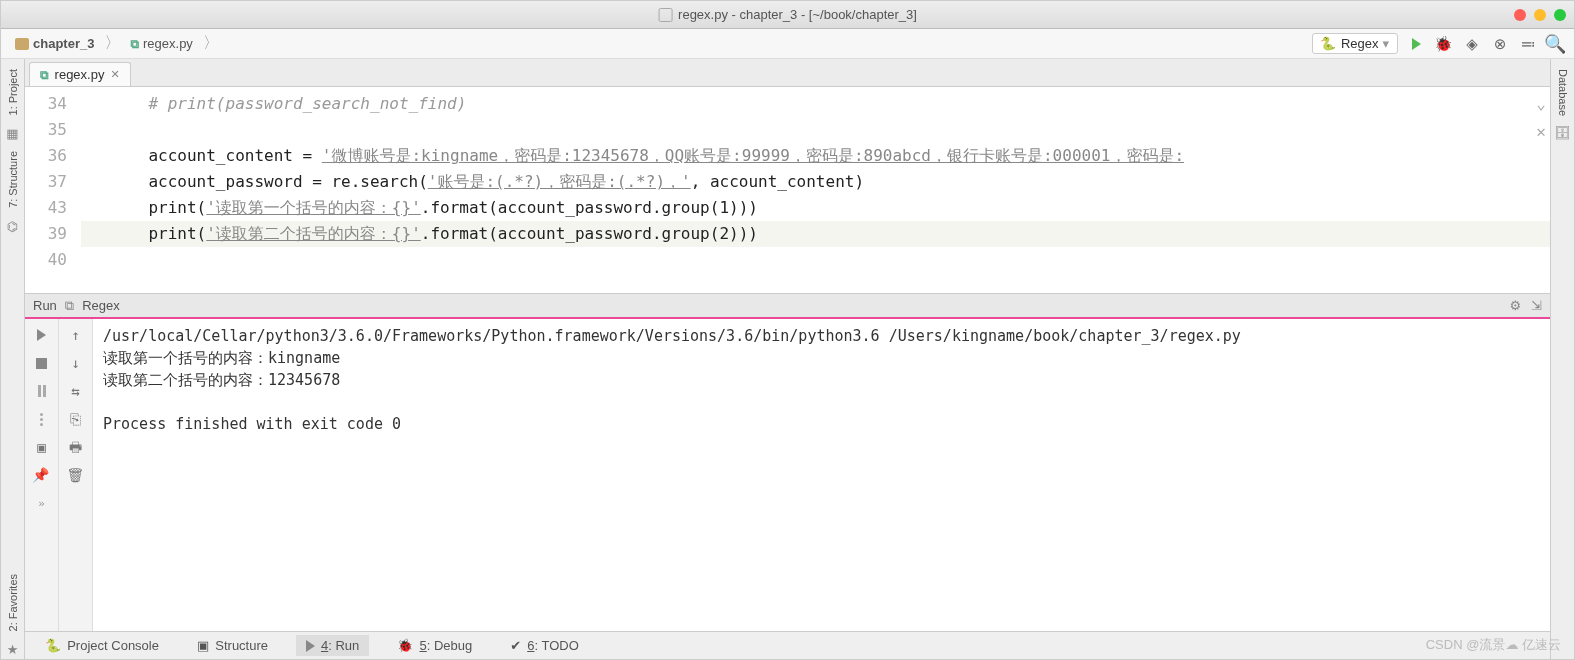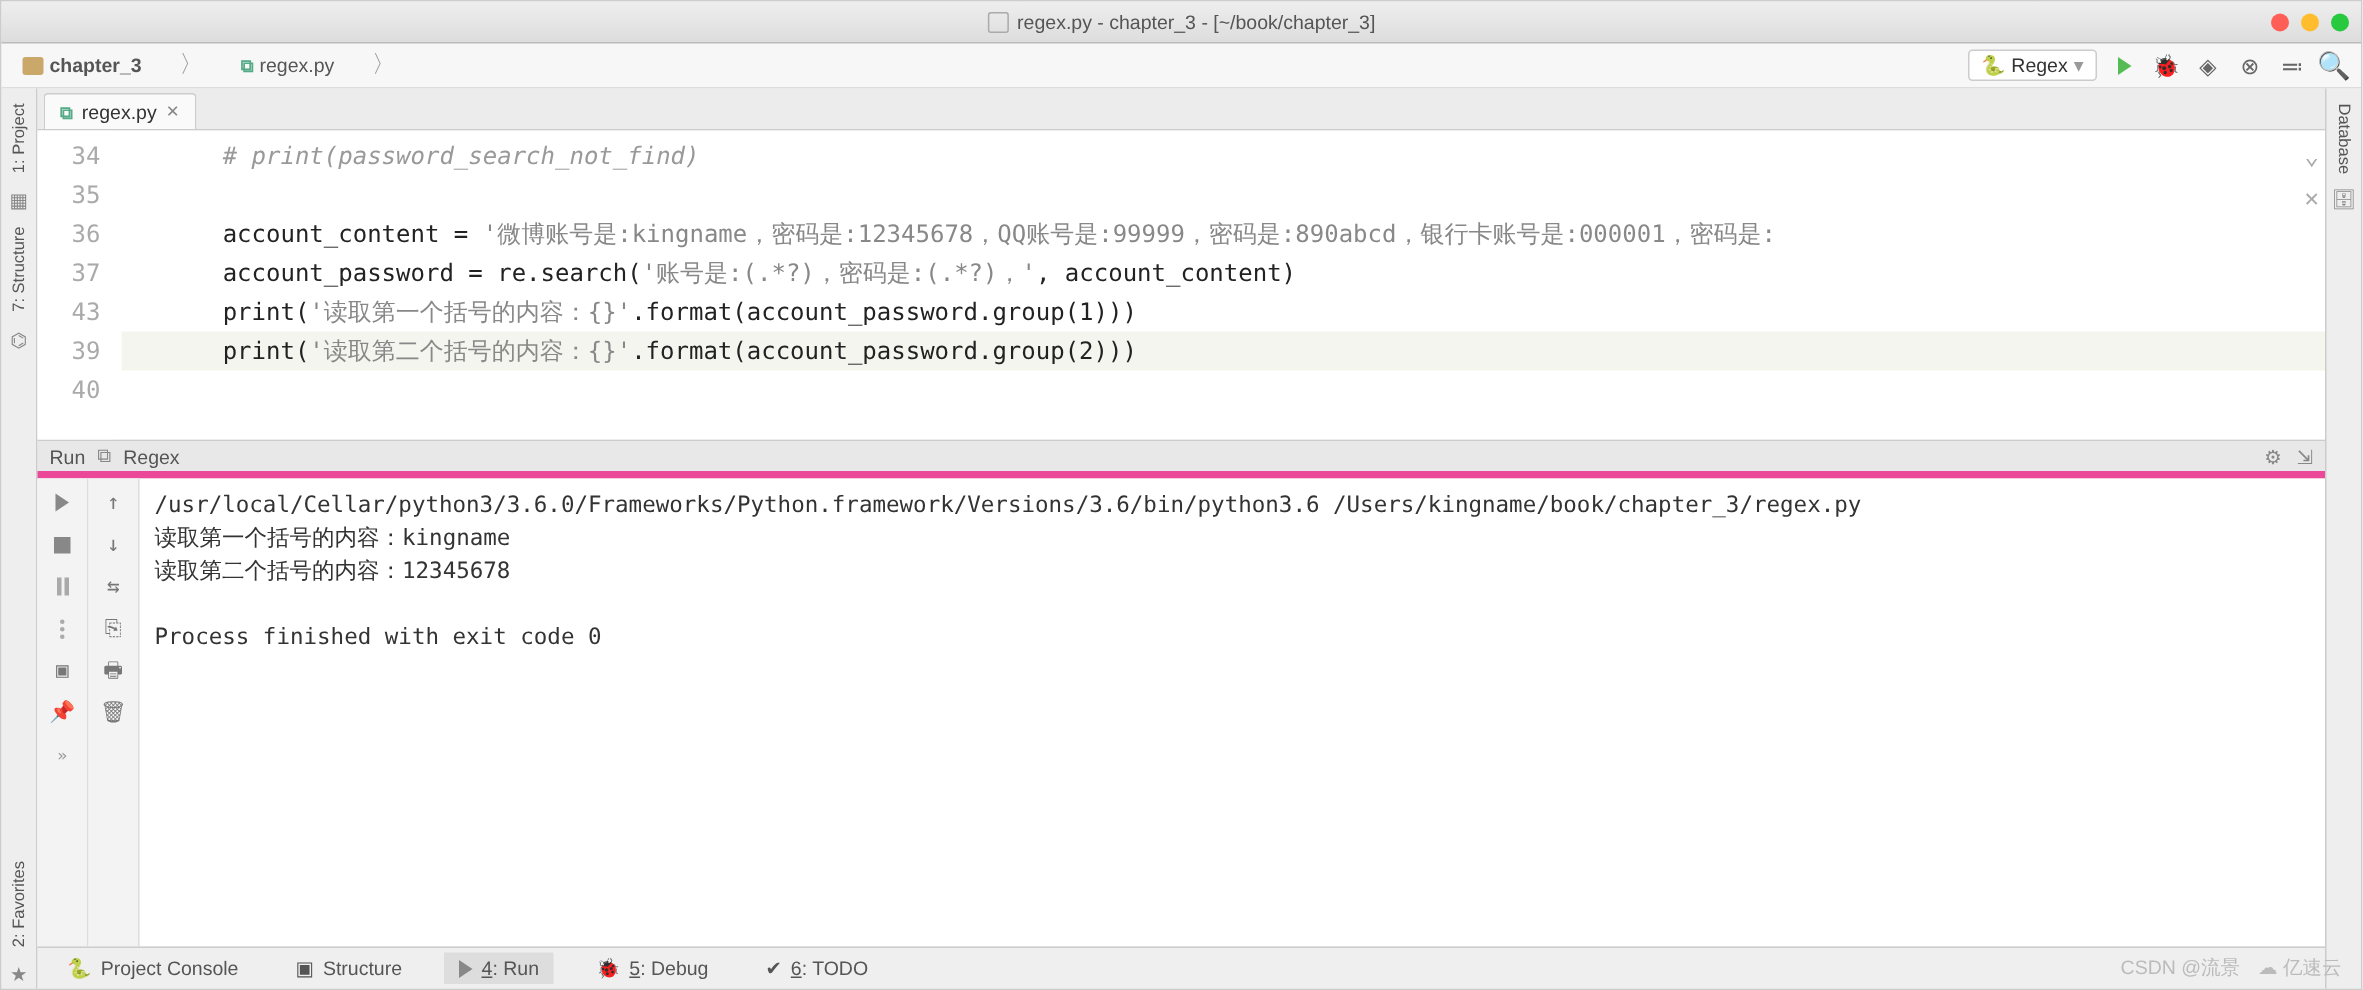--- a/index.html
+++ b/index.html
@@ -4,53 +4,53 @@
 <style>
 * { margin:0; padding:0; box-sizing:border-box; }
 body { font-family: Arial, sans-serif; font-size:13px; background:#f0f0f0; color:#333; width:1575px; height:660px; overflow:hidden; position:relative;}
 .window { display:flex; flex-direction:column; height:100%; border:1px solid #ccc; }
 .titlebar { height:28px; background:linear-gradient(#eee,#ddd); border-bottom:1px solid #bbb; display:flex; align-items:center; padding:0 8px; position:relative;justify-content:flex-end;}
 .traffic { display:flex; gap:8px; }
 .tl { width:12px; height:12px; border-radius:50%; }
 .red{background:#ff5f56;} .yellow{background:#ffbd2e;} .green{background:#27c93f;}
 .title-center{ position:absolute; left:50%; transform:translateX(-50%); color:#555; display:flex; align-items:center; gap:6px;}
 .file-ico{width:14px;height:14px;border:1px solid #aaa;border-radius:2px;}
-.nav-toolbar{ height:30px; background:#f7f7f7; border-bottom:1px solid #ddd; display:flex; align-items:center; padding:0 8px; gap:19px;justify-content:space-between;}
+.nav-toolbar{ height:30px; background:#f7f7f7; border-bottom:1px solid #ddd; display:flex; align-items:center; padding:0 8px; gap:4px;justify-content:space-between;}
 .crumb{ display:flex; align-items:center; gap:4px; color:#555; padding:2px 6px;}
 .crumb-sep{ color:#999; font-size:16px;}
 .tb-right{ margin-left:auto; display:flex; align-items:center; gap:8px;}
 .rc-btn{ background:#fff; border:1px solid #ccc; border-radius:3px; padding:2px 8px; display:flex; align-items:center; gap:4px;}
 .tb-icon{ width:20px; height:20px; display:flex; align-items:center; justify-content:center; color:#666; font-size:15px;}
 .body{ flex:1; display:flex; min-height:0; }
 .left-gutter{ width:24px; background:#eee; border-right:1px solid #ccc; display:flex; flex-direction:column; align-items:center; padding-top:4px; gap:2px;}
 .side-btn{ writing-mode:vertical-rl; transform:rotate(180deg); font-size:11px; color:#555; padding:6px 2px; cursor:pointer;}
 .side-ico{ width:16px; height:16px; display:flex; align-items:center; justify-content:center; margin:2px 0; color:#888;}
 .right-gutter{ width:24px; background:#eee; border-left:1px solid #ccc; display:flex; flex-direction:column; align-items:center; padding-top:4px;}
 .center{ flex:1; display:flex; flex-direction:column; min-width:0;}
 .tabrow{ height:28px; background:#ececec; border-bottom:1px solid #ccc; display:flex; align-items:flex-end; padding-left:4px;}
 .tab{ background:#fafafa; border:1px solid #ccc; border-bottom:none; padding:4px 10px; display:flex; align-items:center; gap:6px; border-radius:3px 3px 0 0;}
 .tab .x{ color:#888; font-size:11px;}
 .editor{ flex:0 0 auto; display:flex; background:#fff; font-family:Menlo,Consolas,monospace; font-size:16px; line-height:26px; position:relative; overflow:hidden; }
 .gutter{ width:50px; text-align:right; color:#aaa; padding:4px 8px 4px 0; user-select:none; background:#fff;}
 .code{ flex:1; padding:4px 0 20px 6px; white-space:pre; color:#222; overflow:hidden;}
 .cm{color:#999;font-style:italic;}
-.str{color:#888;}
+.str{color:#888;text-decoration:underline;}
 .hl-line{ background:#f5f5f0; display:inline-block; width:100%;}
 .ed-tools{ position:absolute; right:4px; top:4px; display:flex; flex-direction:column; gap:2px; color:#aaa;}
-.runbar{ height:26px; background:#e8e8e8; border-top:1px solid #ccc; border-bottom:5px solid #ec4899; display:flex; align-items:center; padding:0 8px; gap:8px; color:#555;}
+.runbar{ height:26px; background:#e8e8e8; border-top:1px solid #ccc; border-bottom:2px solid #ec4899; display:flex; align-items:center; padding:0 8px; gap:8px; color:#555;}
 .runbar .right{ margin-left:auto; display:flex; gap:10px; color:#888;}
 .console-wrap{ flex:1; display:flex; background:#fff; font-family:Menlo,Consolas,monospace; font-size:15px; line-height:22px; color:#333; min-height:0;}
 .run-left{ width:34px; background:#f3f3f3; border-right:1px solid #ddd; display:flex; flex-direction:column; align-items:center; padding:6px 0; gap:8px;}
 .run-left2{ width:34px; background:#f3f3f3; border-right:1px solid #ddd; display:flex; flex-direction:column; align-items:center; padding:6px 0; gap:8px;}
 .rl-ico{ width:20px;height:20px;display:flex;align-items:center;justify-content:center;color:#777;font-size:14px;}
 .console{ flex:1; padding:6px 10px; white-space:pre; overflow:hidden;}
 .bottom-tools{ height:28px; background:#efefef; border-top:1px solid #ccc; display:flex; align-items:center; padding:0 10px; gap:18px; color:#555;}
 .bottom-tools .it{ display:flex; align-items:center; gap:6px; padding:3px 10px;}
 .bottom-tools .sel{ background:#ddd; }
-.watermark{ position:absolute; right:14px; bottom:6px; color:#bbb; font-size:13px; display:flex; align-items:flex-start; gap:12px;}
+.watermark{ position:absolute; right:14px; bottom:6px; color:#bbb; font-size:13px; display:flex; align-items:flex-start; gap:0;}
 .folder-ico{ display:inline-block; width:14px;height:12px;background:#c9a86a;border-radius:2px;}
 .py-ico{ color:#5a8; font-weight:bold; font-size:12px;}
 .tri{ width:0;height:0;border-left:9px solid #5b5;border-top:6px solid transparent;border-bottom:6px solid transparent;}
 .tri-gray{ width:0;height:0;border-left:9px solid #888;border-top:6px solid transparent;border-bottom:6px solid transparent;}
 .sq{ width:11px;height:11px;background:#888;}
 .pause{ display:flex; gap:2px;}
 .pause span{ width:3px;height:12px;background:#aaa;}
 .dots{ display:flex; flex-direction:column; gap:2px;}
 .dots span{width:3px;height:3px;background:#aaa;border-radius:50%;}
 .chevrons{ font-size:11px;color:#999;}

